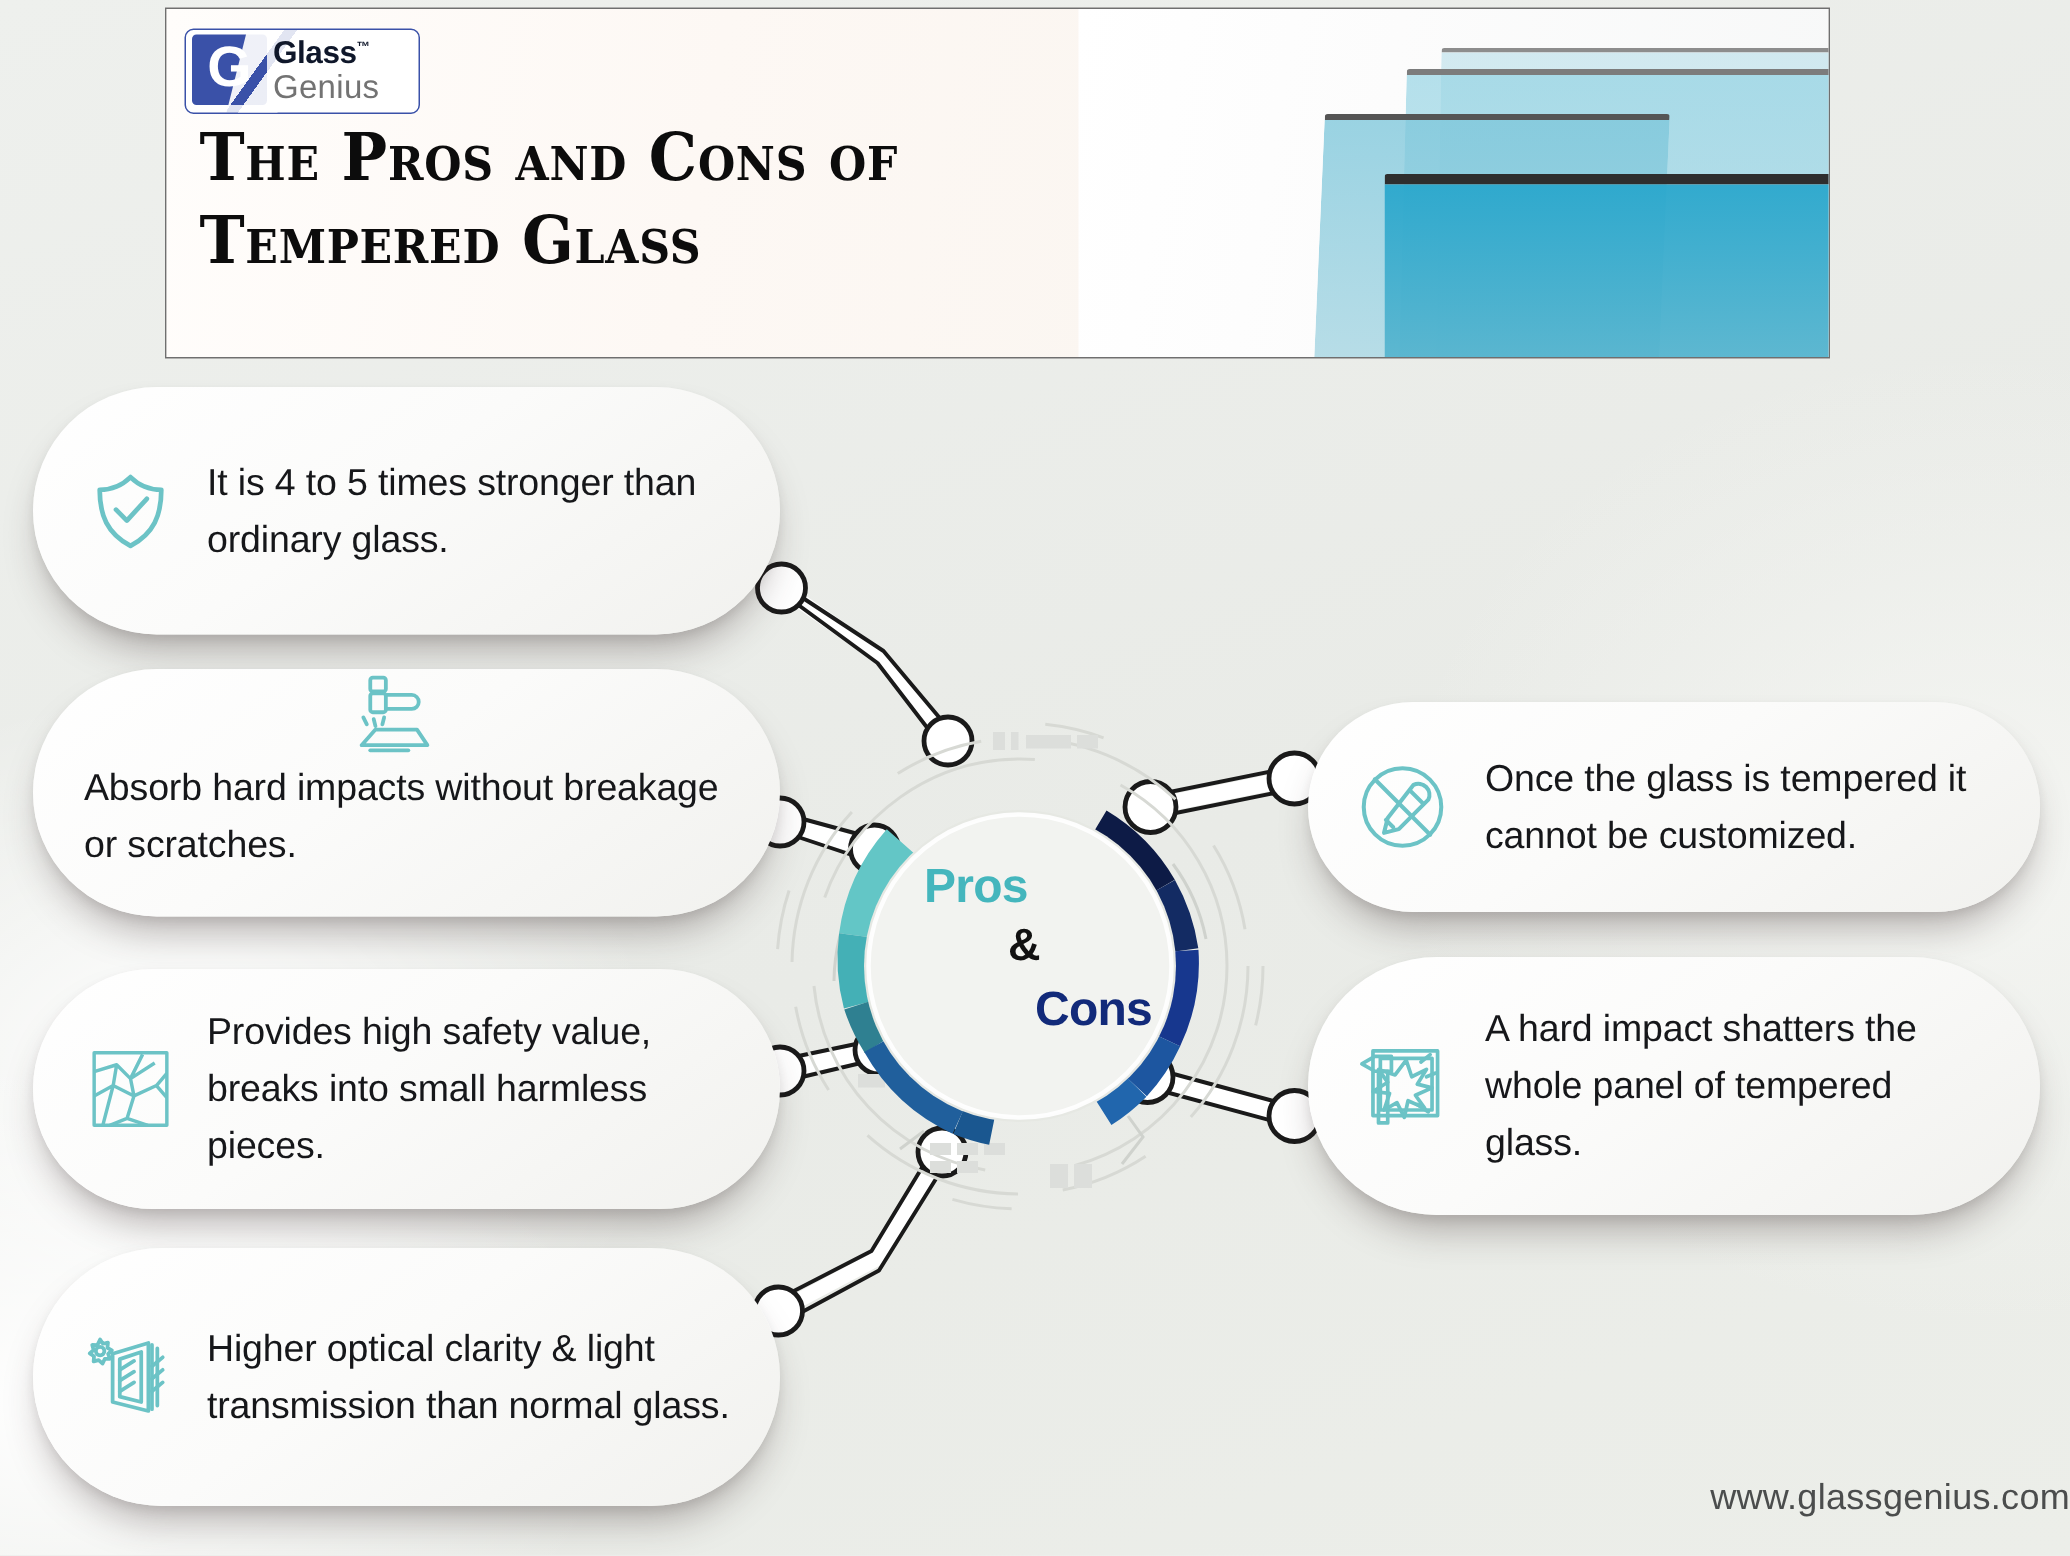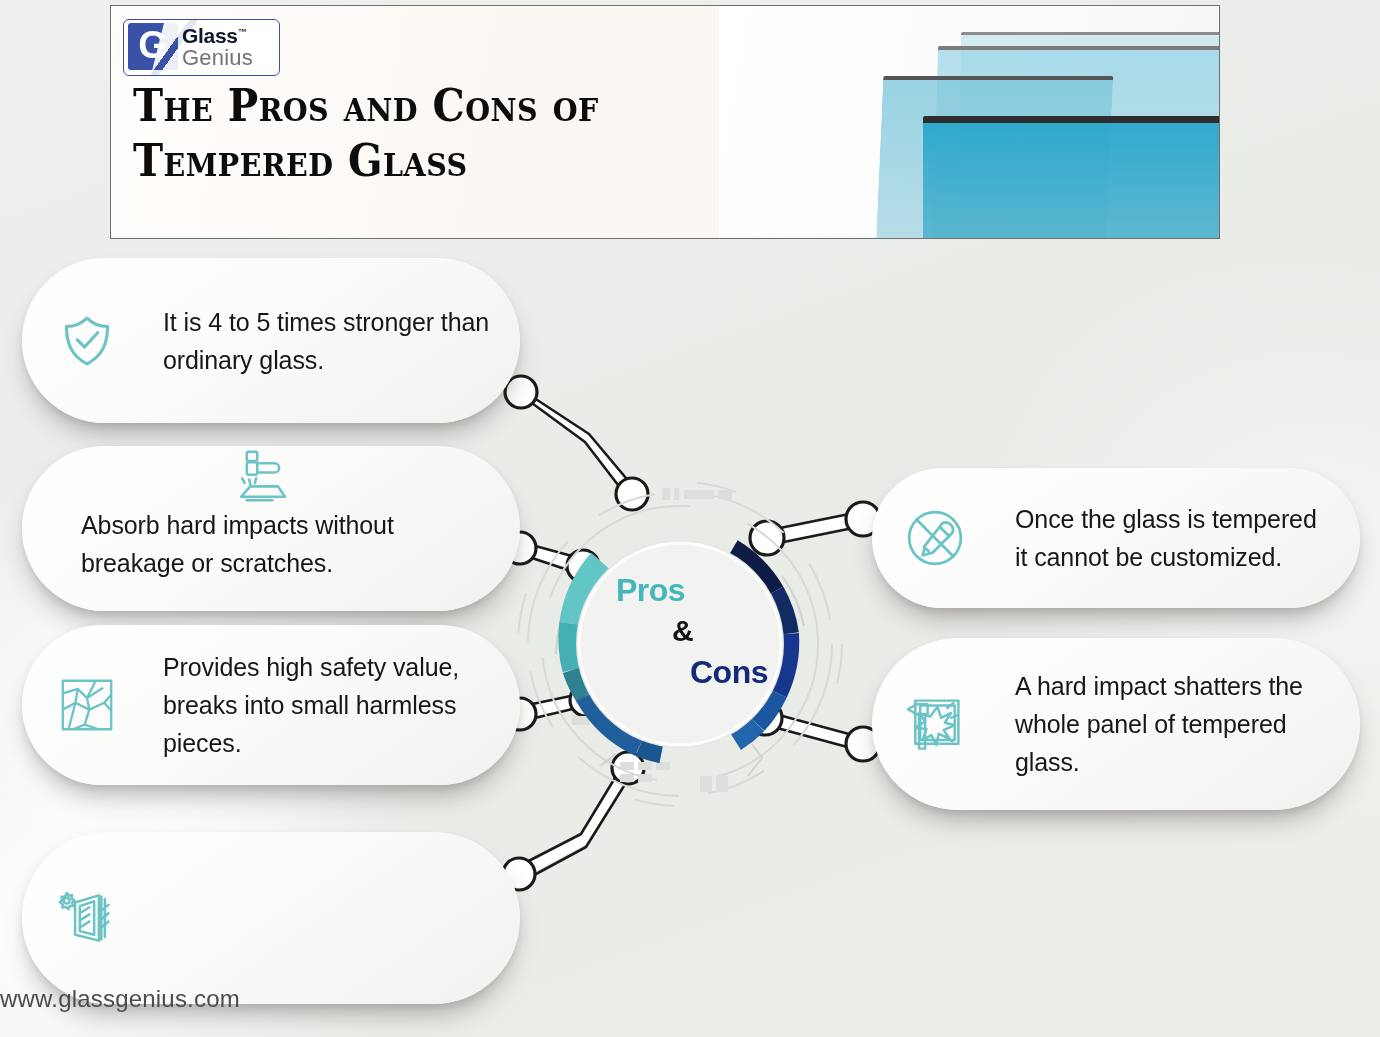--- a/index.html
+++ b/index.html
@@ -59,47 +59,47 @@
   .p4{left:204px;top:110px;width:330px;height:150px;
     background:linear-gradient(180deg,rgba(39,166,204,.92),rgba(92,181,205,.85));
     border-top:7px solid #2e2e2e;}
 
   
   .card{position:absolute;background:linear-gradient(145deg,#ffffff 0%,#fbfbfa 45%,#f1f1ee 100%);
     border-radius:200px;
     box-shadow:0 16px 26px -8px rgba(60,45,45,.38), 0 3px 7px rgba(0,0,0,.07);
     display:flex;align-items:center;box-sizing:border-box;}
   .card .icon{flex:0 0 auto;display:flex;align-items:center;justify-content:center;}
-  .card .txt{color:#16171a;font-size:25px;line-height:1.52;letter-spacing:-.1px;margin-left:25px;}
+  .card .txt{color:#16171a;font-size:25px;line-height:1.52;letter-spacing:-.1px;}
   .card-left{padding-left:34px;padding-right:30px;}
   .card-left .icon{margin-right:20px;width:62px;}
   .card-right{padding-left:30px;padding-right:34px;}
   .card-right .icon{margin-right:22px;width:66px;}
 
   #card-p1{left:22px;top:258px;width:498px;height:165px;}
   #card-p2{left:22px;top:446px;width:498px;height:165px;flex-direction:column;}
-  #card-p3{left:22px;top:625px;width:498px;height:160px;}
+  #card-p3{left:22px;top:646px;width:498px;height:160px;}
   #card-p4{left:22px;top:832px;width:498px;height:172px;}
   #card-c1{left:872px;top:468px;width:488px;height:140px;}
   #card-c2{left:872px;top:638px;width:488px;height:172px;}
 
   
   .hub{position:absolute;left:512px;top:476px;width:336px;height:336px;text-align:center;}
   .hub svg{position:absolute;left:0;top:0;}
 
   .hubtext{position:absolute;left:0;top:0;width:336px;height:336px;}
   .hubtext div{position:absolute;font-weight:bold;}
   .t-pros{left:104px;top:96px;font-size:32px;color:#44b6bd;letter-spacing:-.5px;}
   .t-amp{left:160px;top:138px;font-size:30px;color:#111;}
   .t-cons{left:178px;top:178px;font-size:32px;color:#122a7a;letter-spacing:-.5px;}
 
   
   .conn{position:absolute;left:0;top:0;width:1380px;height:1037px;pointer-events:none;}
 
-  .footer{position:absolute;left:0;top:985px;width:1380px;text-align:left;
+  .footer{position:absolute;left:0;top:985px;width:1380px;text-align:right;
     font-size:24px;color:#4b4d4d;letter-spacing:.2px;}
   .fade-bl{position:absolute;left:0;top:700px;width:420px;height:337px;
     background:radial-gradient(ellipse at 10% 70%, #ffffff 0%, rgba(255,255,255,0) 70%);}
 </style>
 </head>
 <body>
 
 <div class="stage">
   <div class="fade-bl"></div>
 
@@ -268,20 +268,21 @@
       <svg width="62" height="62" viewBox="0 0 52 52" fill="none" stroke="#6cc3c6" stroke-width="2.1" stroke-linecap="round" stroke-linejoin="round">
         <path d="M9 5 l1.6 2.4 l2.8 -.6 l-.3 2.9 l2.5 1.4 l-2.1 2 l1 2.7 l-2.9 .1 l-1.2 2.6 l-2.2 -1.9 l-2.8 .7 l.2 -2.9 l-2.4 -1.6 l2.2 -1.9 l-.8 -2.8 l2.9 .1 z"></path>
         <circle cx="9" cy="11.5" r="2.4"></circle>
         <path d="M16 13 L36 7 V45 L16 40 z"></path>
         <path d="M20 16 L32 12 V40 L20 37 z"></path>
         <path d="M38 8 V44 M41 10 V42"></path>
         <path d="M20 22 l8 -5 M20 28 l8 -5 M20 34 l8 -5"></path>
         <path d="M38 20 l6 -5 M38 27 l6 -5 M38 34 l6 -5"></path>
       </svg>
     </div>
+    <div class="txt">Higher optical clarity &amp; light transmission than normal glass.</div>
   </div>
 
   <div class="card card-right" id="card-c1">
     <div class="icon">
       <svg width="64" height="64" viewBox="0 0 52 52" fill="none" stroke="#6cc3c6" stroke-width="2.2" stroke-linecap="round" stroke-linejoin="round">
         <circle cx="26" cy="26" r="21"></circle>
         <path d="M11 11 L41 41"></path>
         <path d="M32 14 a6 6 0 0 1 8 8 L24 38 l-8 2 l2 -8 z"></path>
         <path d="M30 17 l7 7"></path>
         <path d="M17 33 l4 4"></path>

